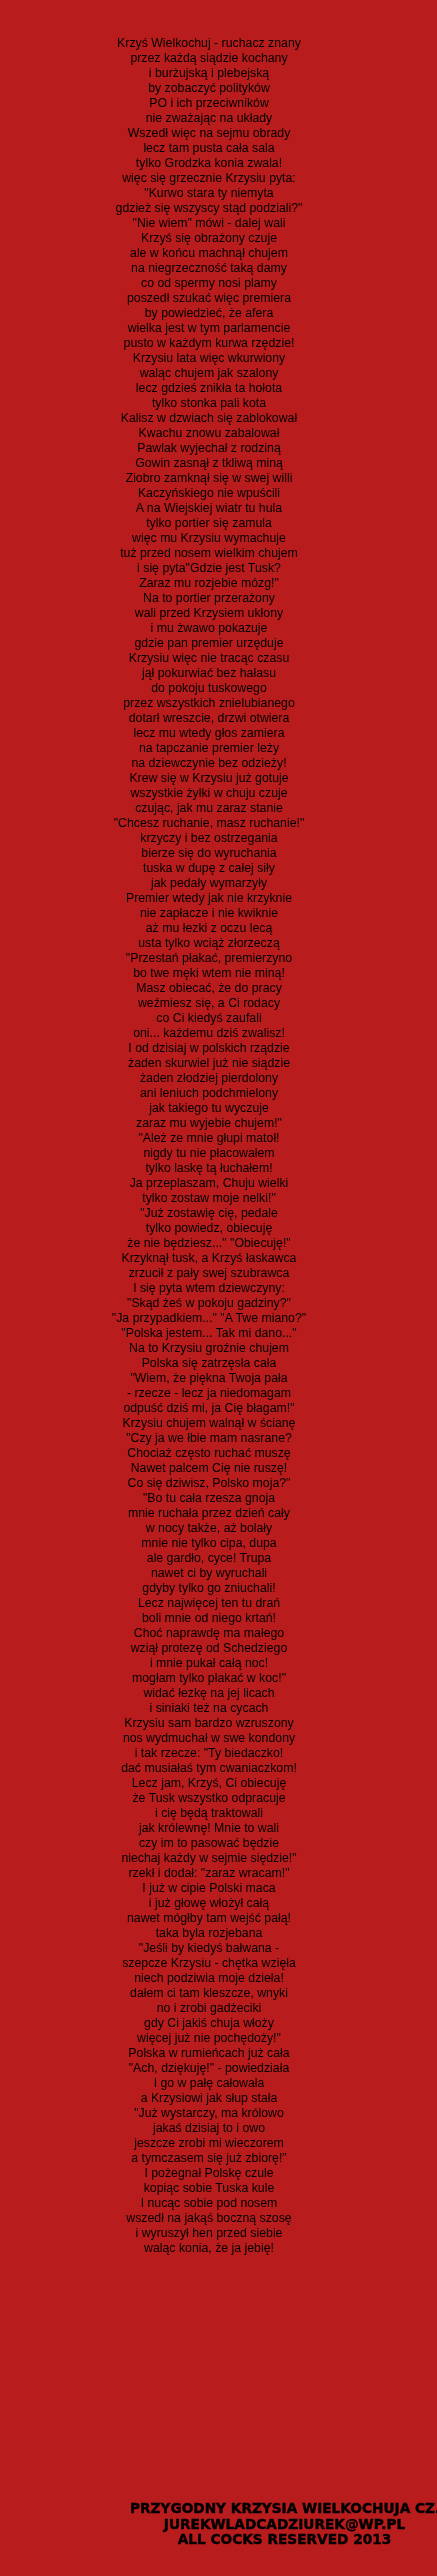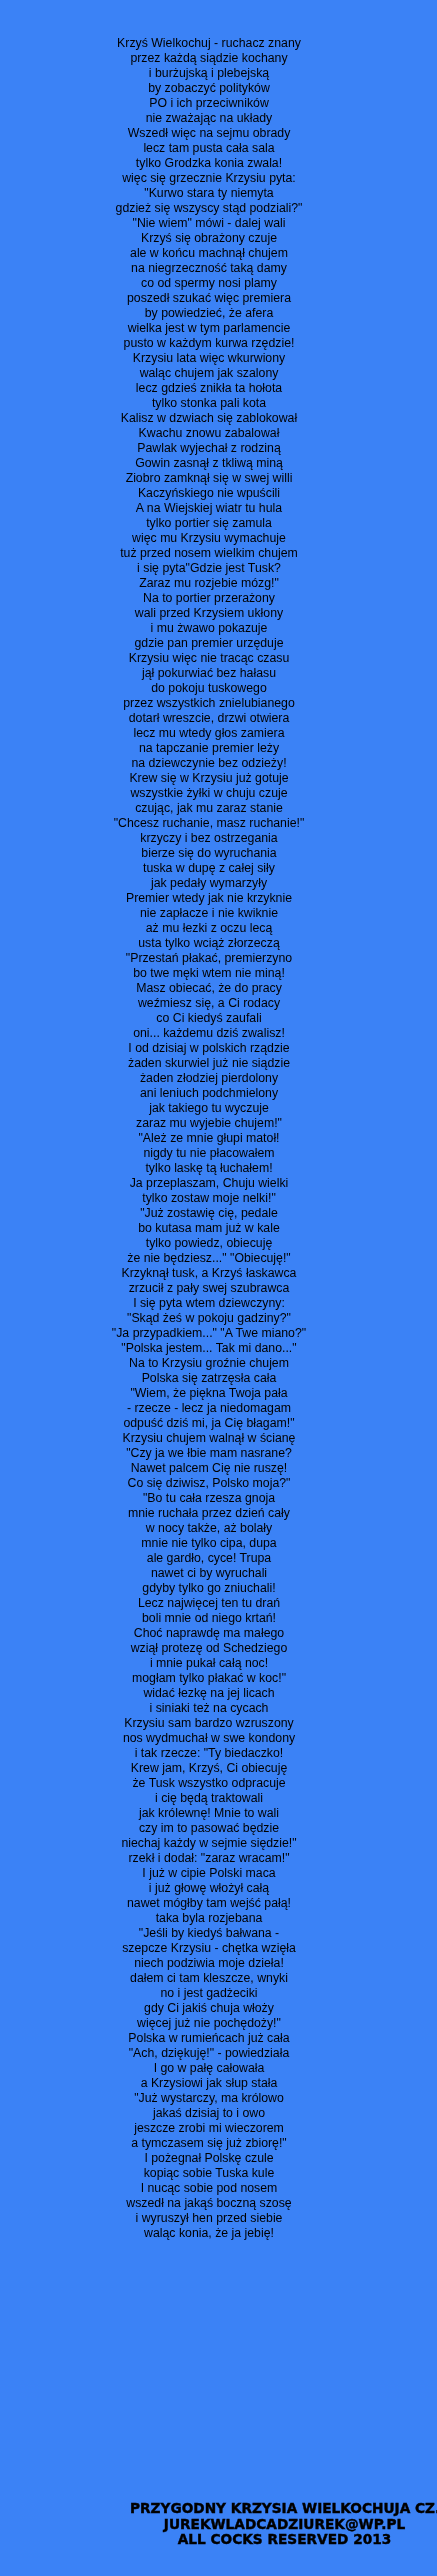--- a/index.html
+++ b/index.html
@@ -4,21 +4,21 @@
 <style>
   html, body {
     margin: 0;
     padding: 0;
     background: #ffffff;
   }
   .page {
     position: relative;
     width: 438px;
     height: 2576px;
-    background: #3b82f6;
+    background: #b91c1c;
     overflow: hidden;
     font-family: "Liberation Sans", "DejaVu Sans", sans-serif;
     color: #000000;
   }
   .poem {
     position: absolute;
     top: 36px;
     left: 0;
     width: 418px;
     text-align: center;
@@ -128,72 +128,73 @@
       <div class="poem-line">żaden złodziej pierdolony</div>
       <div class="poem-line">ani leniuch podchmielony</div>
       <div class="poem-line">jak takiego tu wyczuje</div>
       <div class="poem-line">zaraz mu wyjebie chujem!"</div>
       <div class="poem-line">"Ależ ze mnie głupi matoł!</div>
       <div class="poem-line">nigdy tu nie płacowałem</div>
       <div class="poem-line">tylko laskę tą łuchałem!</div>
       <div class="poem-line">Ja przeplaszam, Chuju wielki</div>
       <div class="poem-line">tylko zostaw moje nelki!"</div>
       <div class="poem-line">"Już zostawię cię, pedale</div>
-      <div class="poem-line">bo kutasa mam już w kale</div>
       <div class="poem-line">tylko powiedz, obiecuję</div>
       <div class="poem-line">że nie będziesz..." "Obiecuję!"</div>
       <div class="poem-line">Krzyknął tusk, a Krzyś łaskawca</div>
       <div class="poem-line">zrzucił z pały swej szubrawca</div>
       <div class="poem-line">I się pyta wtem dziewczyny:</div>
       <div class="poem-line">"Skąd żeś w pokoju gadziny?"</div>
       <div class="poem-line">"Ja przypadkiem..." "A Twe miano?"</div>
       <div class="poem-line">"Polska jestem... Tak mi dano..."</div>
       <div class="poem-line">Na to Krzysiu groźnie chujem</div>
       <div class="poem-line">Polska się zatrzęsła cała</div>
       <div class="poem-line">"Wiem, że piękna Twoja pała</div>
       <div class="poem-line">- rzecze - lecz ja niedomagam</div>
       <div class="poem-line">odpuść dziś mi, ja Cię błagam!"</div>
       <div class="poem-line">Krzysiu chujem walnął w ścianę</div>
       <div class="poem-line">"Czy ja we łbie mam nasrane?</div>
+      <div class="poem-line">Chociaż często ruchać muszę</div>
       <div class="poem-line">Nawet palcem Cię nie ruszę!</div>
       <div class="poem-line">Co się dziwisz, Polsko moja?"</div>
       <div class="poem-line">"Bo tu cała rzesza gnoja</div>
       <div class="poem-line">mnie ruchała przez dzień cały</div>
       <div class="poem-line">w nocy także, aż bolały</div>
       <div class="poem-line">mnie nie tylko cipa, dupa</div>
       <div class="poem-line">ale gardło, cyce! Trupa</div>
       <div class="poem-line">nawet ci by wyruchali</div>
       <div class="poem-line">gdyby tylko go zniuchali!</div>
       <div class="poem-line">Lecz najwięcej ten tu drań</div>
       <div class="poem-line">boli mnie od niego krtań!</div>
       <div class="poem-line">Choć naprawdę ma małego</div>
       <div class="poem-line">wziął protezę od Schedziego</div>
       <div class="poem-line">i mnie pukał całą noc!</div>
       <div class="poem-line">mogłam tylko płakać w koc!"</div>
       <div class="poem-line">widać łezkę na jej licach</div>
       <div class="poem-line">i siniaki też na cycach</div>
       <div class="poem-line">Krzysiu sam bardzo wzruszony</div>
       <div class="poem-line">nos wydmuchał w swe kondony</div>
       <div class="poem-line">i tak rzecze: "Ty biedaczko!</div>
-      <div class="poem-line">Krew jam, Krzyś, Ci obiecuję</div>
+      <div class="poem-line">dać musiałaś tym cwaniaczkom!</div>
+      <div class="poem-line">Lecz jam, Krzyś, Ci obiecuję</div>
       <div class="poem-line">że Tusk wszystko odpracuje</div>
       <div class="poem-line">i cię będą traktowali</div>
       <div class="poem-line">jak królewnę! Mnie to wali</div>
       <div class="poem-line">czy im to pasować będzie</div>
       <div class="poem-line">niechaj każdy w sejmie siędzie!"</div>
       <div class="poem-line">rzekł i dodał: "zaraz wracam!"</div>
       <div class="poem-line">I już w cipie Polski maca</div>
       <div class="poem-line">i już głowę włożył całą</div>
       <div class="poem-line">nawet mógłby tam wejść pałą!</div>
       <div class="poem-line">taka byla rozjebana</div>
       <div class="poem-line">"Jeśli by kiedyś bałwana -</div>
       <div class="poem-line">szepcze Krzysiu - chętka wzięła</div>
       <div class="poem-line">niech podziwia moje dzieła!</div>
       <div class="poem-line">dałem ci tam kleszcze, wnyki</div>
-      <div class="poem-line">no i jest gadżeciki</div>
+      <div class="poem-line">no i zrobi gadżeciki</div>
       <div class="poem-line">gdy Ci jakiś chuja włoży</div>
       <div class="poem-line">więcej już nie pochędoży!"</div>
       <div class="poem-line">Polska w rumieńcach już cała</div>
       <div class="poem-line">"Ach, dziękuję!" - powiedziała</div>
       <div class="poem-line">I go w pałę całowała</div>
       <div class="poem-line">a Krzysiowi jak słup stała</div>
       <div class="poem-line">"Już wystarczy, ma królowo</div>
       <div class="poem-line">jakaś dzisiaj to i owo</div>
       <div class="poem-line">jeszcze zrobi mi wieczorem</div>
       <div class="poem-line">a tymczasem się już zbiorę!"</div>

